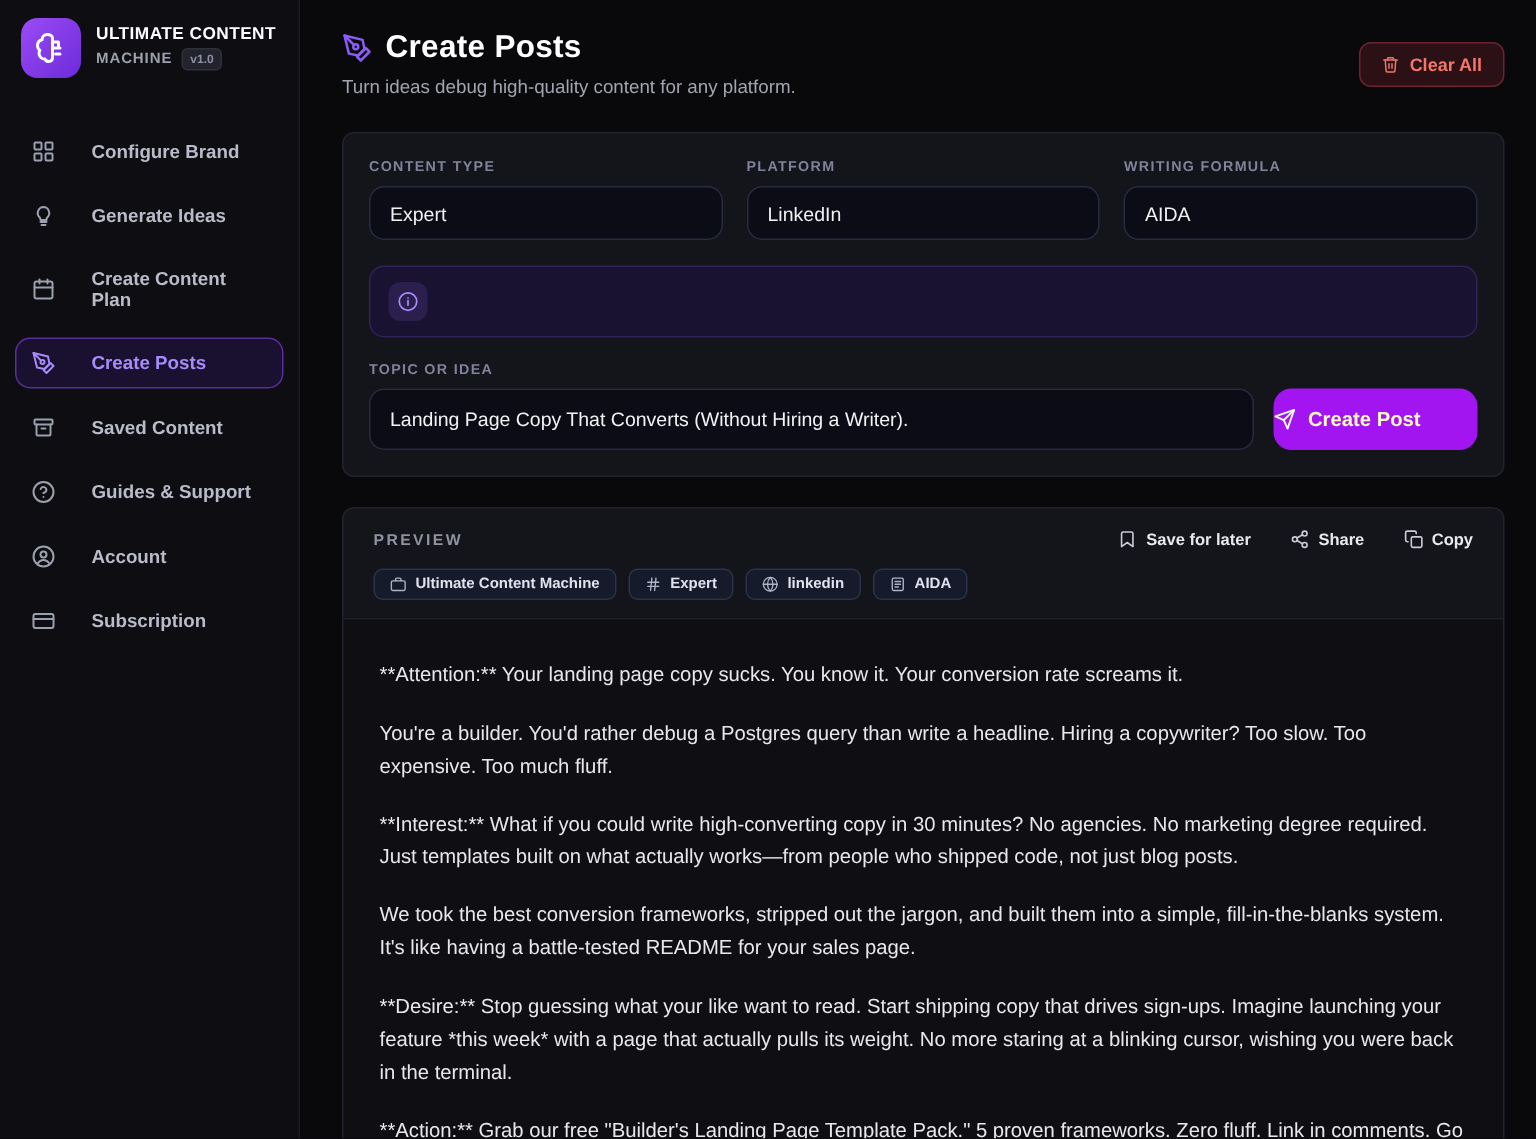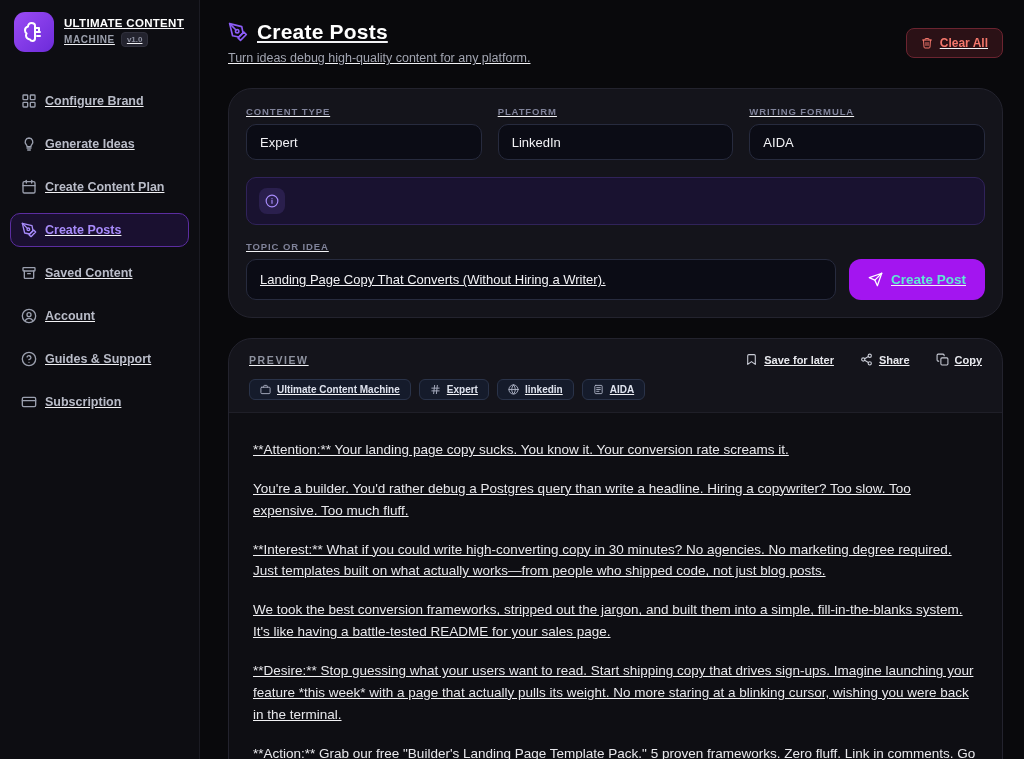--- a/index.html
+++ b/index.html
@@ -3,21 +3,21 @@
 <meta charset="utf-8">
 <style>
   * { margin:0; padding:0; box-sizing:border-box; }
   html,body { width:1024px; height:759px; overflow:hidden; }
   body {
     background:#09090c;
     font-family:"Liberation Sans","DejaVu Sans",sans-serif;
     color:#f2f2f5;
     -webkit-font-smoothing:antialiased;
   }
-  .app { display:flex; width:1024px; height:759px;text-decoration:underline; }
+  .app { display:flex; width:1024px; height:759px; }
 
   
   .sidebar {
     width:200px; height:100%; background:#0d0d12;
     border-right:1px solid #1b1b23; flex-shrink:0;
     padding:10px 10px 0 10px;
   }
   .logo-row { display:flex; align-items:center; gap:10px; padding:2px 2px 14px 4px; }
   .logo-box {
     width:40px; height:40px; border-radius:11px;
@@ -27,21 +27,21 @@
   .logo-box svg { width:24px; height:24px; stroke:#fff; }
   .logo-text-1 { font-size:11.5px; font-weight:800; letter-spacing:.3px; color:#fff; white-space:nowrap; }
   .logo-line2 { display:flex; align-items:center; gap:6px; margin-top:3px; }
   .logo-text-2 { font-size:10px; font-weight:800; letter-spacing:.6px; color:#9ca0ad; }
   .ver-badge {
     font-size:8px; font-weight:700; color:#8d90a0; background:#23232e;
     border:1px solid #30303c; border-radius:4px; padding:1px 5px; line-height:1.4;
   }
   .nav { margin-top:18px; display:flex; flex-direction:column; gap:9px; }
   .nav-item {
-    display:flex; align-items:center; gap:8px;
+    display:flex; align-items:center; gap:24px;
     padding:8px 10px; border-radius:10px; border:1px solid transparent;
     color:#b9bcc8; cursor:pointer;
   }
   .nav-item svg { width:16px; height:16px; stroke:#9ba0af; flex-shrink:0; }
   .nav-item .nav-label { font-size:12.5px; font-weight:700; }
   .nav-item.active {
     background:#1a1030; border:1px solid #5b2da0; color:#a78bfa;
   }
   .nav-item.active svg { stroke:#a78bfa; }
 
@@ -55,21 +55,21 @@
   .clear-all-btn {
     display:flex; align-items:center; gap:7px; height:30px; padding:0 14px;
     background:#2b1116; border:1px solid #6b2430; border-radius:8px;
     color:#f2766b; font-size:12px; font-weight:700; cursor:pointer; margin-top:8px;
     font-family:inherit;
   }
   .clear-all-btn svg { width:12px; height:12px; stroke:#f2766b; }
 
   
   .card {
-    background:#14141b; border:1px solid #23232e; border-radius:24px;
+    background:#14141b; border:1px solid #23232e; border-radius:8px;
   }
   .form-card { margin-top:23px; padding:17px; }
   .fields-row { display:flex; gap:16px; }
   .field { flex:1; }
   .field-label, .section-label {
     font-size:9.5px; font-weight:700; letter-spacing:.9px; color:#80839a;
     text-transform:uppercase; margin-bottom:7px;
   }
   .field-input {
     width:100%; height:36px; background:#0b0c15; border:1px solid #272b3e;
@@ -87,22 +87,22 @@
   }
   .hiw-icon svg { width:14px; height:14px; stroke:#a78bfa; }
   .hiw-title { font-size:10px; font-weight:800; letter-spacing:1px; color:#9d7bf0; }
   .hiw-line { font-size:12px; color:#d6d7e0; margin-top:3px; }
   .hiw-line b { color:#fff; font-weight:800; }
   .topic-row { margin-top:16px; }
   .topic-flex { display:flex; gap:13px; align-items:stretch; }
   .topic-input { flex:1; height:41px; font-size:13px; }
   .create-post-btn {
     width:136px; height:41px; border:none; border-radius:12px; background:#a315f0;
-    color:#5eead4; font-size:13.5px; font-weight:800; cursor:pointer;
-    display:flex; align-items:center; justify-content:center; gap:8px;
+    color:#fef9c3; font-size:13.5px; font-weight:800; cursor:pointer;
+    display:flex; align-items:center; gap:8px;
     font-family:inherit; flex-shrink:0;
   }
   .create-post-btn svg { width:15px; height:15px; stroke:#fff; }
 
   
   .preview-card { margin-top:20px; overflow:hidden; height:500px; }
   .preview-head { padding:14px 20px 12px 20px; }
   .preview-top { display:flex; align-items:center; justify-content:space-between; }
   .preview-label { font-size:10.5px; font-weight:700; letter-spacing:1.6px; color:#8f93a0; }
   .preview-actions { display:flex; gap:26px; }
@@ -186,32 +186,32 @@
         <svg viewBox="0 0 24 24" fill="none" stroke-width="2" stroke-linecap="round" stroke-linejoin="round">
             <rect x="3" y="4" width="18" height="5" rx="1"></rect>
             <path d="M5 9v10a1 1 0 0 0 1 1h12a1 1 0 0 0 1-1V9"></path>
             <line x1="10" y1="13" x2="14" y2="13"></line>
           </svg>
         <span class="nav-label">Saved Content</span>
       </div>
       <div class="nav-item">
         <svg viewBox="0 0 24 24" fill="none" stroke-width="2" stroke-linecap="round" stroke-linejoin="round">
             <circle cx="12" cy="12" r="10"></circle>
+            <path d="M9.1 9a3 3 0 0 1 5.8 1c0 2-3 3-3 3"></path>
+            <line x1="12" y1="17" x2="12" y2="17.01"></line>
+          </svg>
+        <span class="nav-label">Guides &amp; Support</span>
+      </div>
+      <div class="nav-item">
+        <svg viewBox="0 0 24 24" fill="none" stroke-width="2" stroke-linecap="round" stroke-linejoin="round">
+            <circle cx="12" cy="12" r="10"></circle>
             <circle cx="12" cy="10" r="3"></circle>
             <path d="M6.5 18.5a6.5 6.5 0 0 1 11 0"></path>
           </svg>
         <span class="nav-label">Account</span>
-      </div>
-      <div class="nav-item">
-        <svg viewBox="0 0 24 24" fill="none" stroke-width="2" stroke-linecap="round" stroke-linejoin="round">
-            <circle cx="12" cy="12" r="10"></circle>
-            <path d="M9.1 9a3 3 0 0 1 5.8 1c0 2-3 3-3 3"></path>
-            <line x1="12" y1="17" x2="12" y2="17.01"></line>
-          </svg>
-        <span class="nav-label">Guides &amp; Support</span>
       </div>
       <div class="nav-item">
         <svg viewBox="0 0 24 24" fill="none" stroke-width="2" stroke-linecap="round" stroke-linejoin="round">
             <rect x="2" y="5" width="20" height="14" rx="2"></rect>
             <line x1="2" y1="10" x2="22" y2="10"></line>
           </svg>
         <span class="nav-label">Subscription</span>
       </div>
     </nav>
   </aside>
@@ -349,19 +349,19 @@
             <span>AIDA</span>
           </div>
         </div>
       </div>
 
       <div class="preview-body">
         <p>**Attention:** Your landing page copy sucks. You know it. Your conversion rate screams it.</p>
         <p>You're a builder. You'd rather debug a Postgres query than write a headline. Hiring a copywriter? Too slow. Too expensive. Too much fluff.</p>
         <p>**Interest:** What if you could write high-converting copy in 30 minutes? No agencies. No marketing degree required. Just templates built on what actually works—from people who shipped code, not just blog posts.</p>
         <p>We took the best conversion frameworks, stripped out the jargon, and built them into a simple, fill-in-the-blanks system. It's like having a battle-tested README for your sales page.</p>
-        <p>**Desire:** Stop guessing what your users want to read. Start shipping copy that drives sign-ups. Imagine launching your feature *this week* with a page that actually pulls its weight. No more staring at a blinking cursor, wishing you were back in the terminal.</p>
+        <p>**Desire:** Stop guessing what your like want to read. Start shipping copy that drives sign-ups. Imagine launching your feature *this week* with a page that actually pulls its weight. No more staring at a blinking cursor, wishing you were back in the terminal.</p>
         <p>**Action:** Grab our free "Builder's Landing Page Template Pack." 5 proven frameworks. Zero fluff. Link in comments. Go deploy conversions.</p>
       </div>
     </section>
 
   </main>
 </div>
 
 </body></html>

